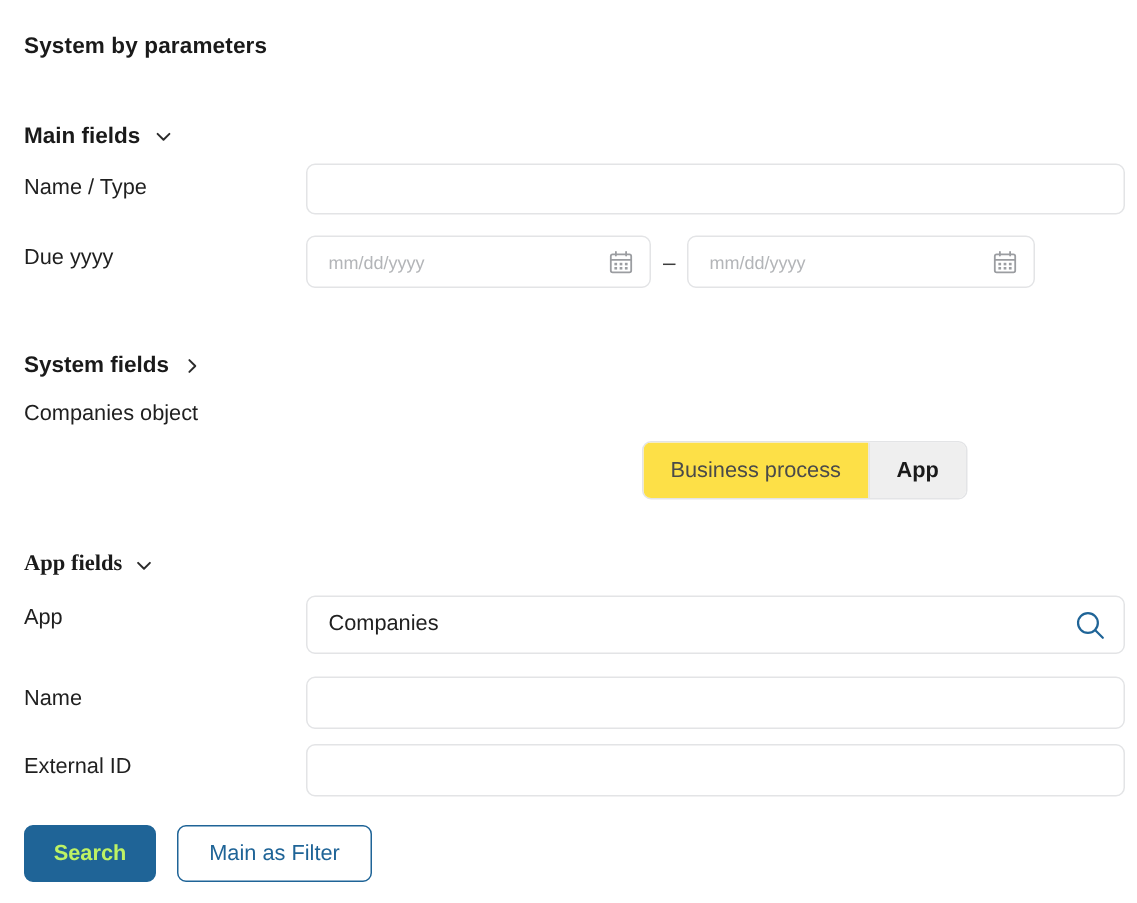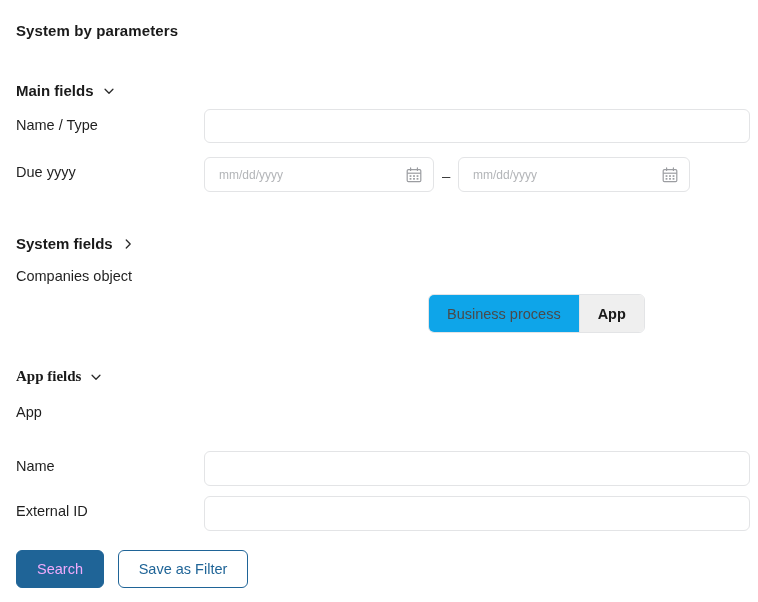--- a/index.html
+++ b/index.html
@@ -125,21 +125,21 @@
     border: 1px solid #e3e4e6;
     border-radius: 6px;
     overflow: hidden;
     background: #ffffff;
     box-sizing: border-box;
   }
   .seg-btn {
     font-family: "Liberation Sans", sans-serif;
     font-size: 14.5px;
     color: #4a4a4a;
-    background: #0ea5e9;
+    background: #fde047;
     border: none;
     padding: 0 18px;
     height: 100%;
     cursor: pointer;
     white-space: nowrap;
     display: flex;
     align-items: center;
   }
   .seg-btn + .seg-btn { border-left: 1px solid #e3e4e6; }
   .seg-btn.is-active {
@@ -189,22 +189,22 @@
     border-radius: 6px;
     display: flex;
     align-items: center;
     justify-content: center;
     cursor: pointer;
     white-space: nowrap;
   }
   .btn-primary {
     background: #1f6497;
     border: 1px solid #1f6497;
-    color: #f0abfc;
-    font-weight: normal;
+    color: #bef264;
+    font-weight: bold;
   }
   .btn-secondary {
     background: #ffffff;
     border: 1px solid #1f6497;
     color: #1f6497;
   }
 </style>
 </head>
 <body>
 
@@ -284,24 +284,33 @@
     <span>App fields</span>
     <span class="chev">
       <svg width="14" height="14" viewBox="0 0 16 16" fill="none" stroke="currentColor" stroke-width="1.5" stroke-linecap="round" stroke-linejoin="round">
         <polyline points="3.5,6 8,10.5 12.5,6"></polyline>
       </svg>
     </span>
   </div>
 
   <div class="field-label" style="top: 404px;">App</div>
 
+  <div class="lookup-wrap" style="left: 204px; top: 397px; width: 546px; height: 39px;">
+    <span class="lookup-value">Companies</span>
+    <span class="search-ic">
+      <svg width="24" height="24" viewBox="0 0 24 24" fill="none" stroke="currentColor" stroke-width="1.5" stroke-linecap="round">
+        <circle cx="10.3" cy="10.3" r="6.6"></circle>
+        <line x1="15.2" y1="15.2" x2="20.2" y2="20.2"></line>
+      </svg>
+    </span>
+  </div>
 
   <div class="field-label" style="top: 458px;">Name</div>
   <input class="txt-input" type="text" style="left: 204px; top: 451px; width: 546px; height: 35px;" placeholder="">
 
   <div class="field-label" style="top: 503px;">External ID</div>
   <input class="txt-input" type="text" style="left: 204px; top: 496px; width: 546px; height: 35px;" placeholder="">
 
   <div class="btn btn-primary" style="left: 16px; top: 550px; width: 88px; height: 38px;">Search</div>
 
-  <div class="btn btn-secondary" style="left: 118px; top: 550px; width: 130px; height: 38px;">Save as Filter</div>
+  <div class="btn btn-secondary" style="left: 118px; top: 550px; width: 130px; height: 38px;">Main as Filter</div>
 
 </div>
 
 </body></html>

